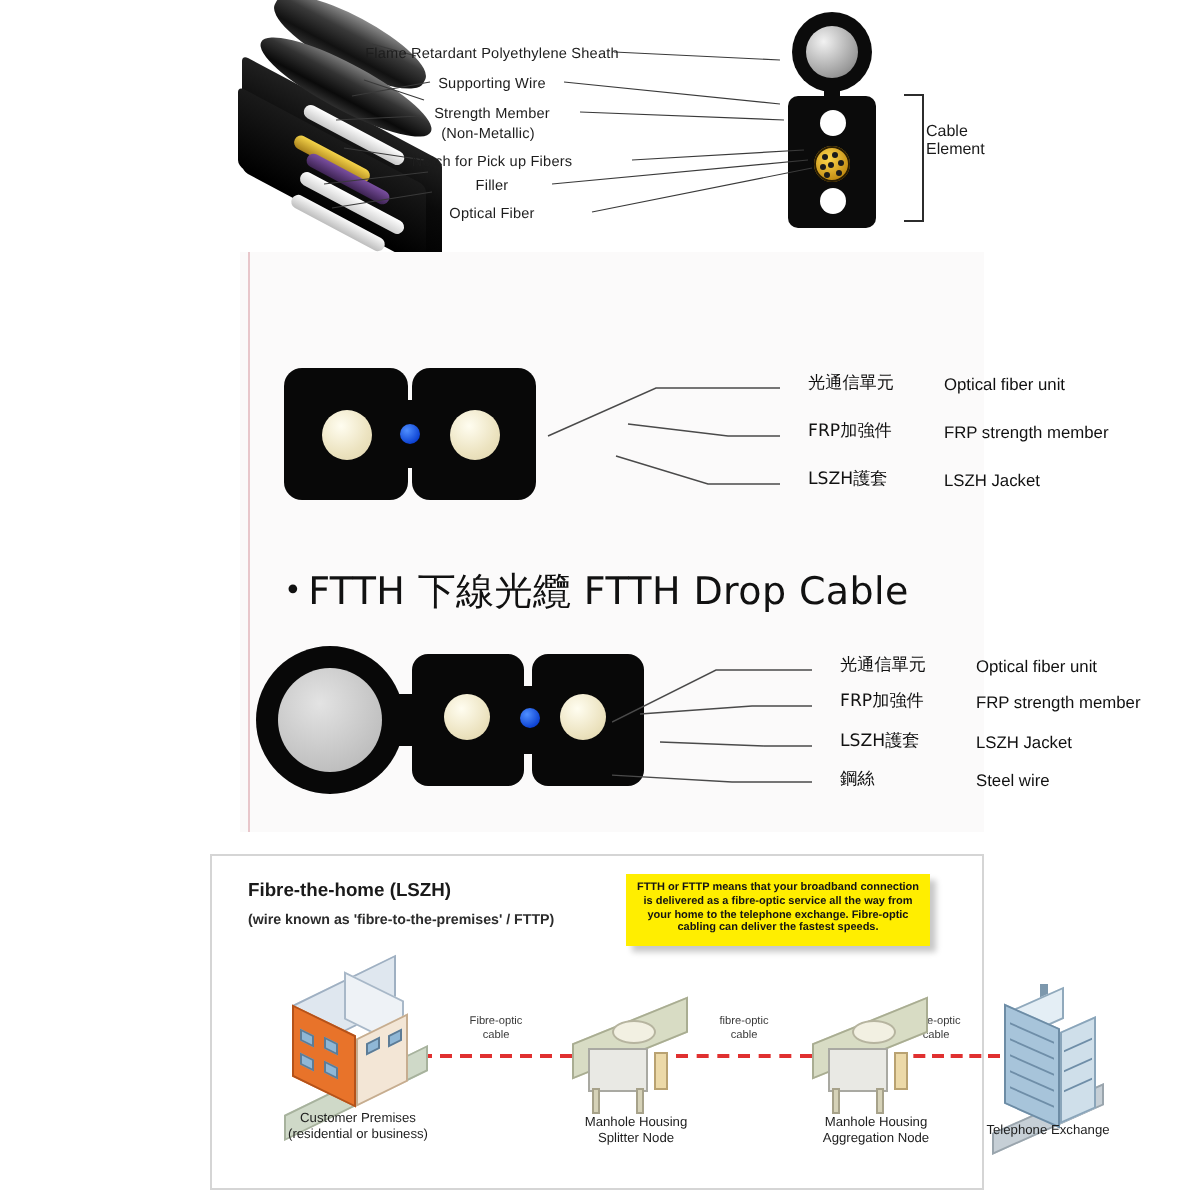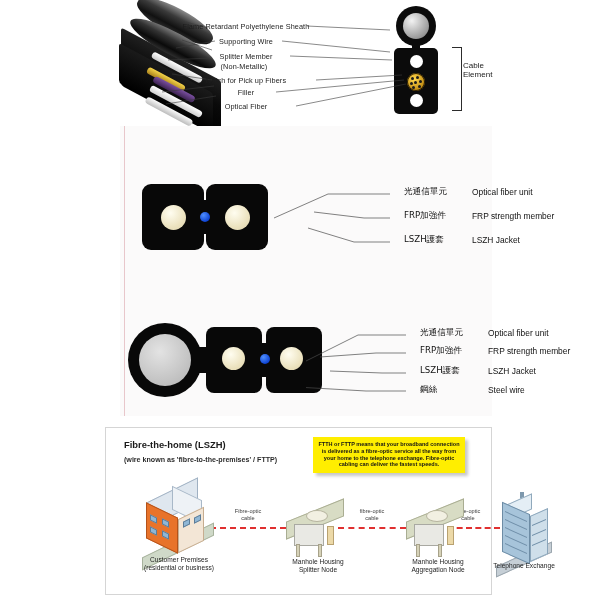--- a/index.html
+++ b/index.html
@@ -222,21 +222,21 @@
         <path d="M156,92 L284,80"></path>
         <path d="M46,104 L96,96"></path>
         <path d="M176,106 L286,84"></path>
         <path d="M62,40 L92,50"></path>
       </g>
     </svg>
 
     <div class="p1-labels">
       <div class="p1-lab" style="left:126px;top:22px">Flame Retardant Polyethylene Sheath</div>
       <div class="p1-lab" style="left:126px;top:37px">Supporting Wire</div>
-      <div class="p1-lab" style="left:126px;top:52px">Splitter Member</div>
+      <div class="p1-lab" style="left:126px;top:52px">Strength Member</div>
       <div class="p1-lab" style="left:124px;top:62px">(Non-Metallic)</div>
       <div class="p1-lab" style="left:126px;top:76px">Notch for Pick up Fibers</div>
       <div class="p1-lab" style="left:126px;top:88px">Filler</div>
       <div class="p1-lab" style="left:126px;top:102px">Optical Fiber</div>
     </div>
   </div>
 </div>
 
 <div class="panel" id="panel-ftth">
 
@@ -266,20 +266,23 @@
       <div class="lrow" style="top:24px">
         <span class="lcn">FRP加強件</span><span class="len">FRP strength member</span>
       </div>
       <div class="lrow" style="top:48px">
         <span class="lcn">LSZH護套</span><span class="len">LSZH Jacket</span>
       </div>
     </div>
   </div>
 
   <div class="sec" style="top:145px;height:145px">
+    <div class="sec-title" style="left:22px;top:12px">
+      <span class="dot">•</span><span>FTTH 下線光纜 FTTH Drop Cable</span>
+    </div>
 
     <div class="drop">
       <div class="d-steel">
           <i></i>
         </div>
       <div class="d-neck"></div>
       <div class="d-lobe l"></div>
       <div class="d-lobe r"></div>
       <div class="d-bridge"></div>
       <div class="d-frp l"></div>

